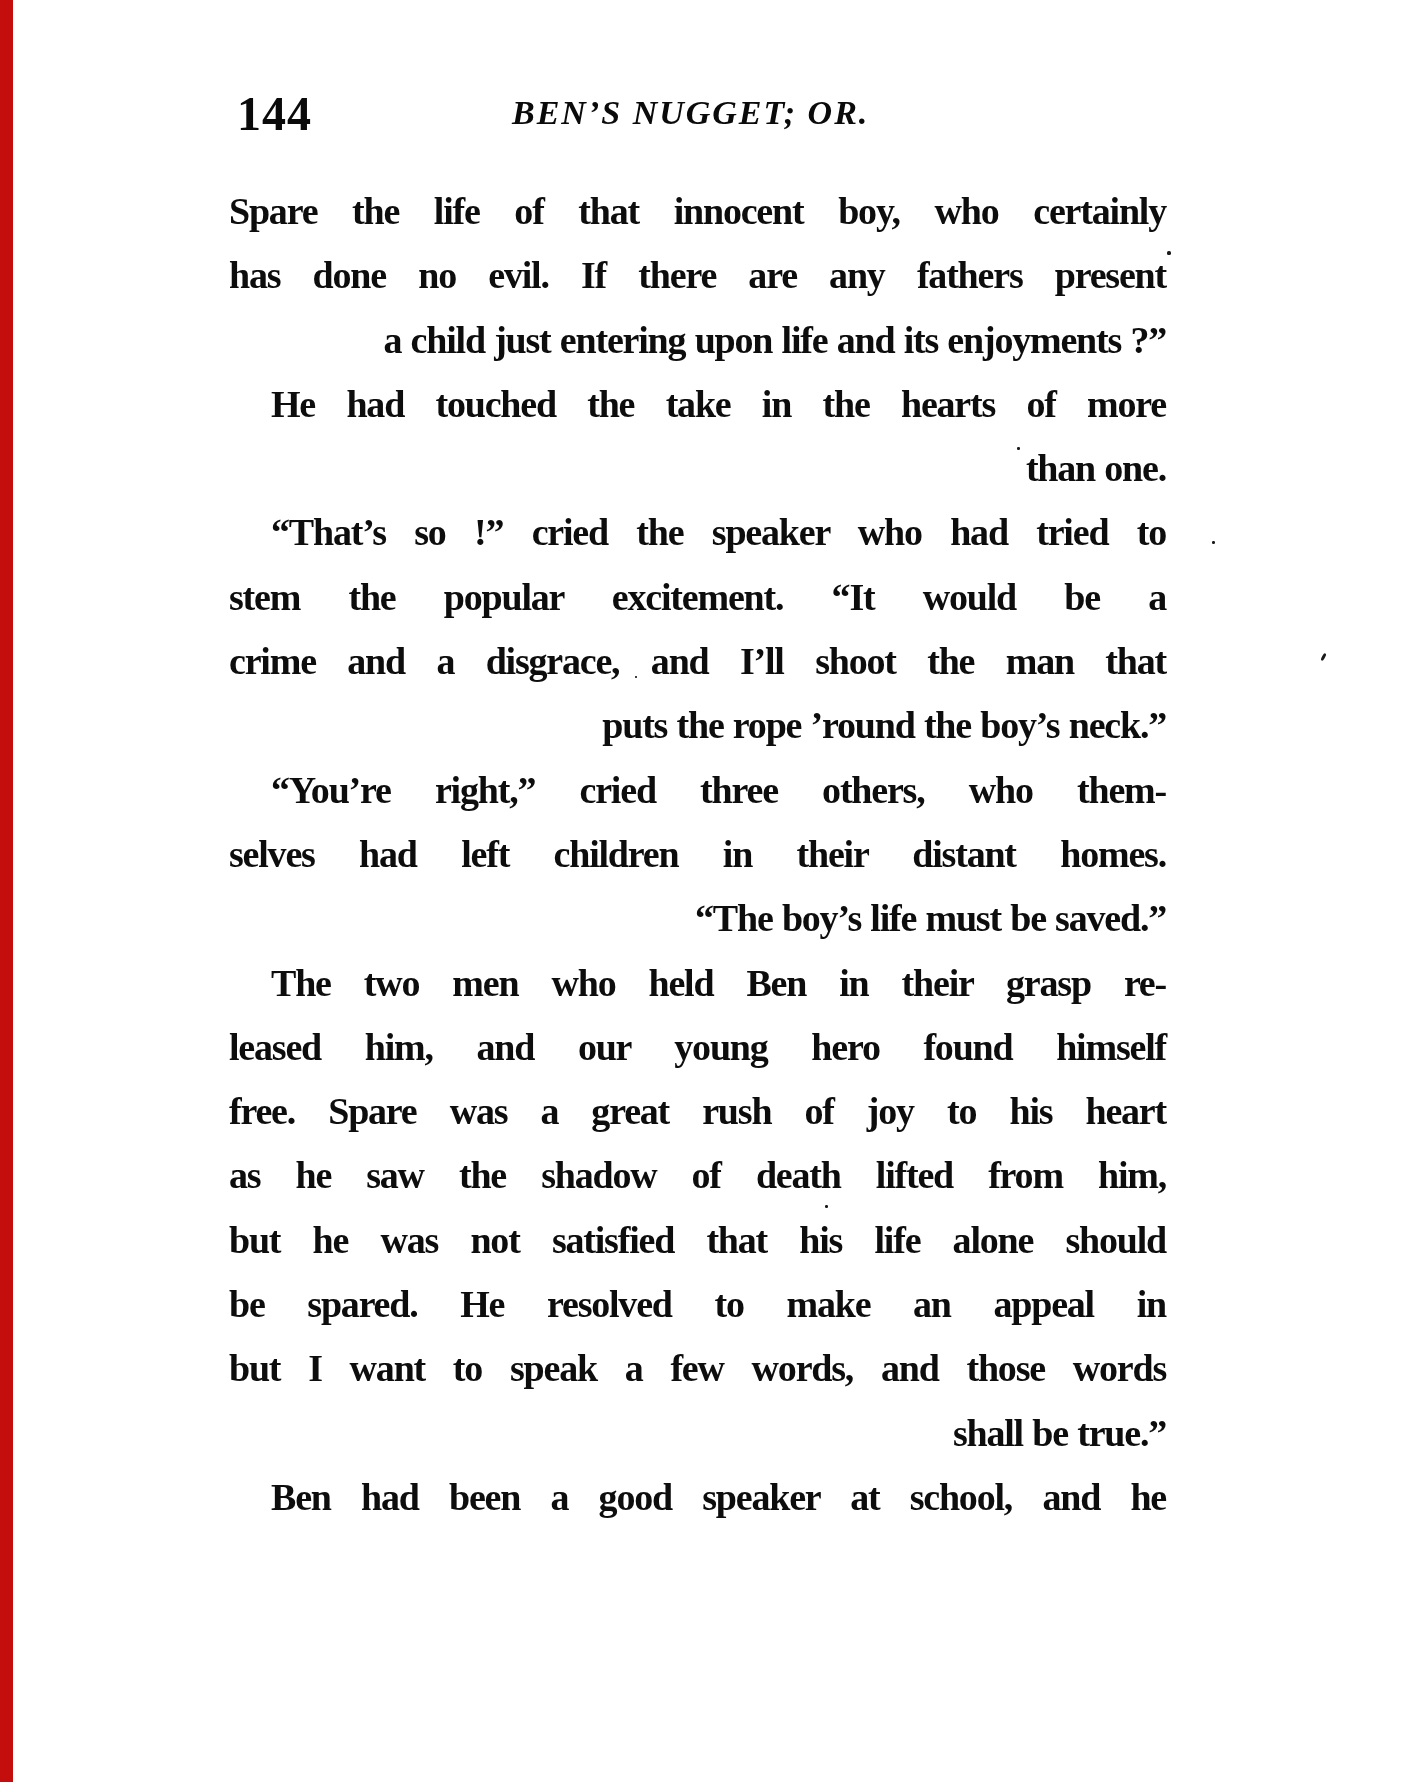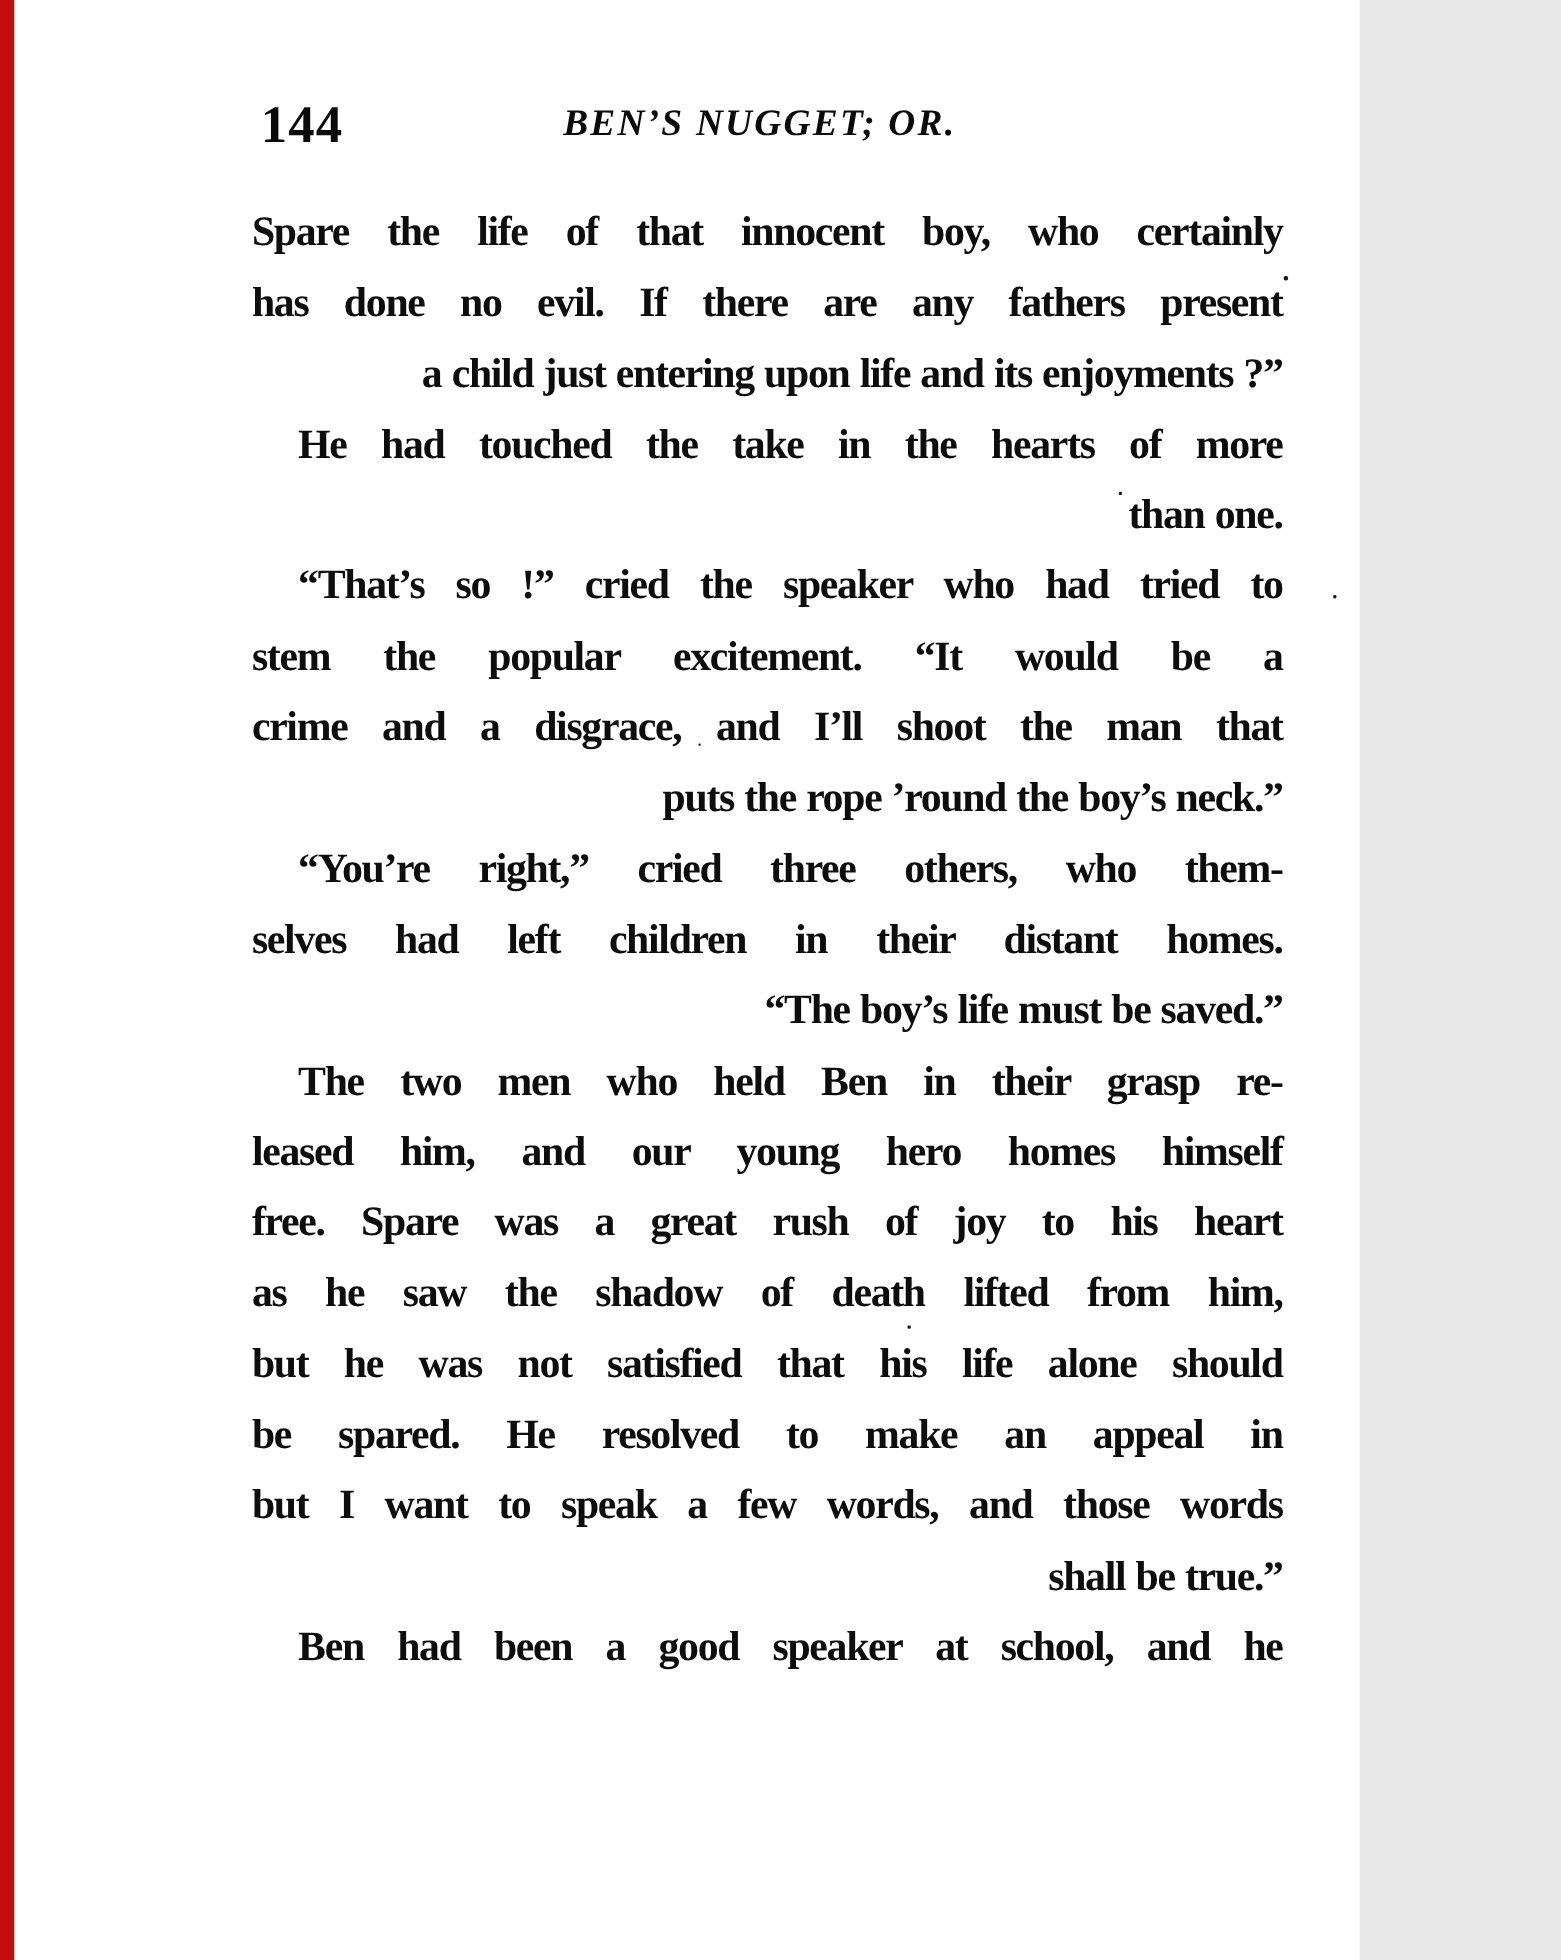--- a/index.html
+++ b/index.html
@@ -1,18 +1,18 @@
 <!DOCTYPE html>
 <html><head>
 <meta charset="utf-8">
 <style>
   html,body{margin:0;padding:0;background:#e8e8e8;}
   #page{
     position:relative;
-    width:1236px;height:1782px;
+    width:1419px;height:1782px;
     background:#ffffff;
     overflow:hidden;
     font-family:"Liberation Serif", serif;
     color:#0a0a0a;
   }
   #edge-bar{
     position:absolute;left:0;top:0;width:13px;height:1782px;
   }
   #folio{
     position:absolute;left:237px;top:86px;
@@ -74,21 +74,21 @@
       <div class="line just ind">He had touched the take in the hearts of more</div>
       <div class="line nat">than one.</div>
       <div class="line just ind">“That’s so !” cried the speaker who had tried to</div>
       <div class="line just">stem the popular excitement. “It would be a</div>
       <div class="line just">crime and a disgrace, and I’ll shoot the man that</div>
       <div class="line nat">puts the rope ’round the boy’s neck.”</div>
       <div class="line just ind">“You’re right,” cried three others, who them-</div>
       <div class="line just">selves had left children in their distant homes.</div>
       <div class="line nat">“The boy’s life must be saved.”</div>
       <div class="line just ind">The two men who held Ben in their grasp re-</div>
-      <div class="line just">leased him, and our young hero homes himself</div>
+      <div class="line just">leased him, and our young hero found himself</div>
       <div class="line just">free. Spare was a great rush of joy to his heart</div>
       <div class="line just">as he saw the shadow of death lifted from him,</div>
       <div class="line just">but he was not satisfied that his life alone should</div>
       <div class="line just">be spared. He resolved to make an appeal in</div>
       <div class="line just">but I want to speak a few words, and those words</div>
       <div class="line nat">shall be true.”</div>
       <div class="line just ind">Ben had been a good speaker at school, and he</div>
     </div>
 
   <div id="specks">

